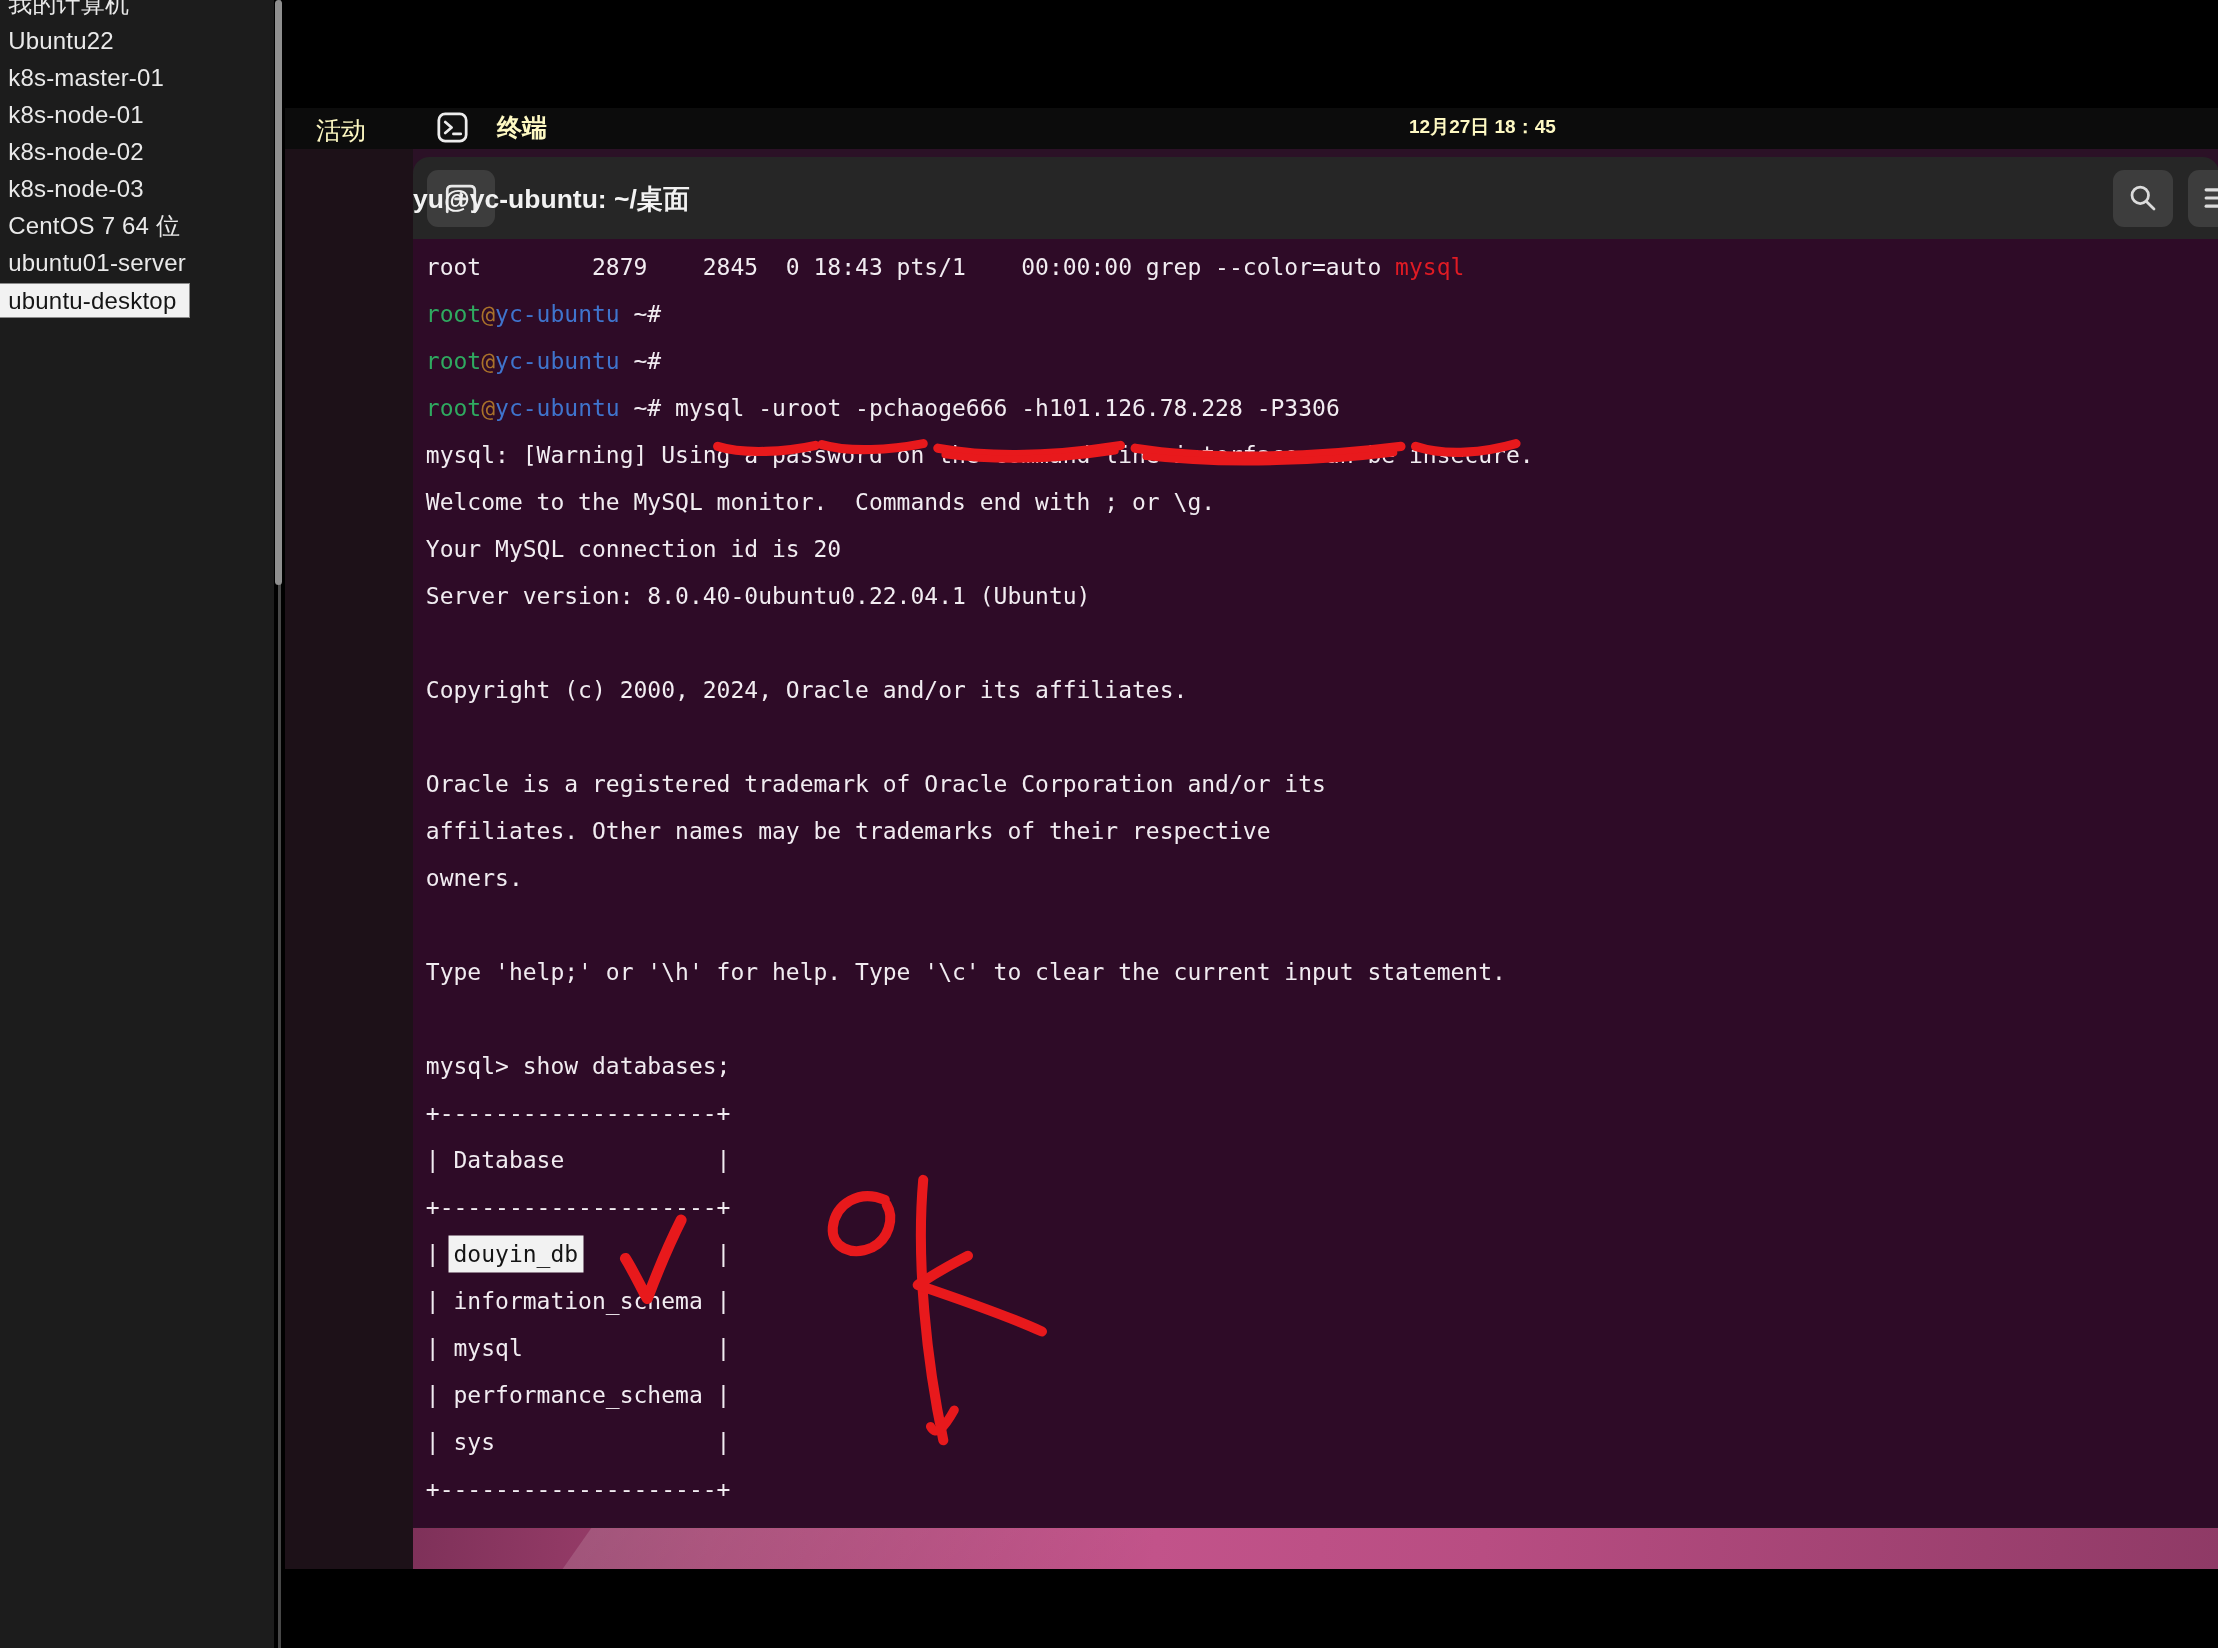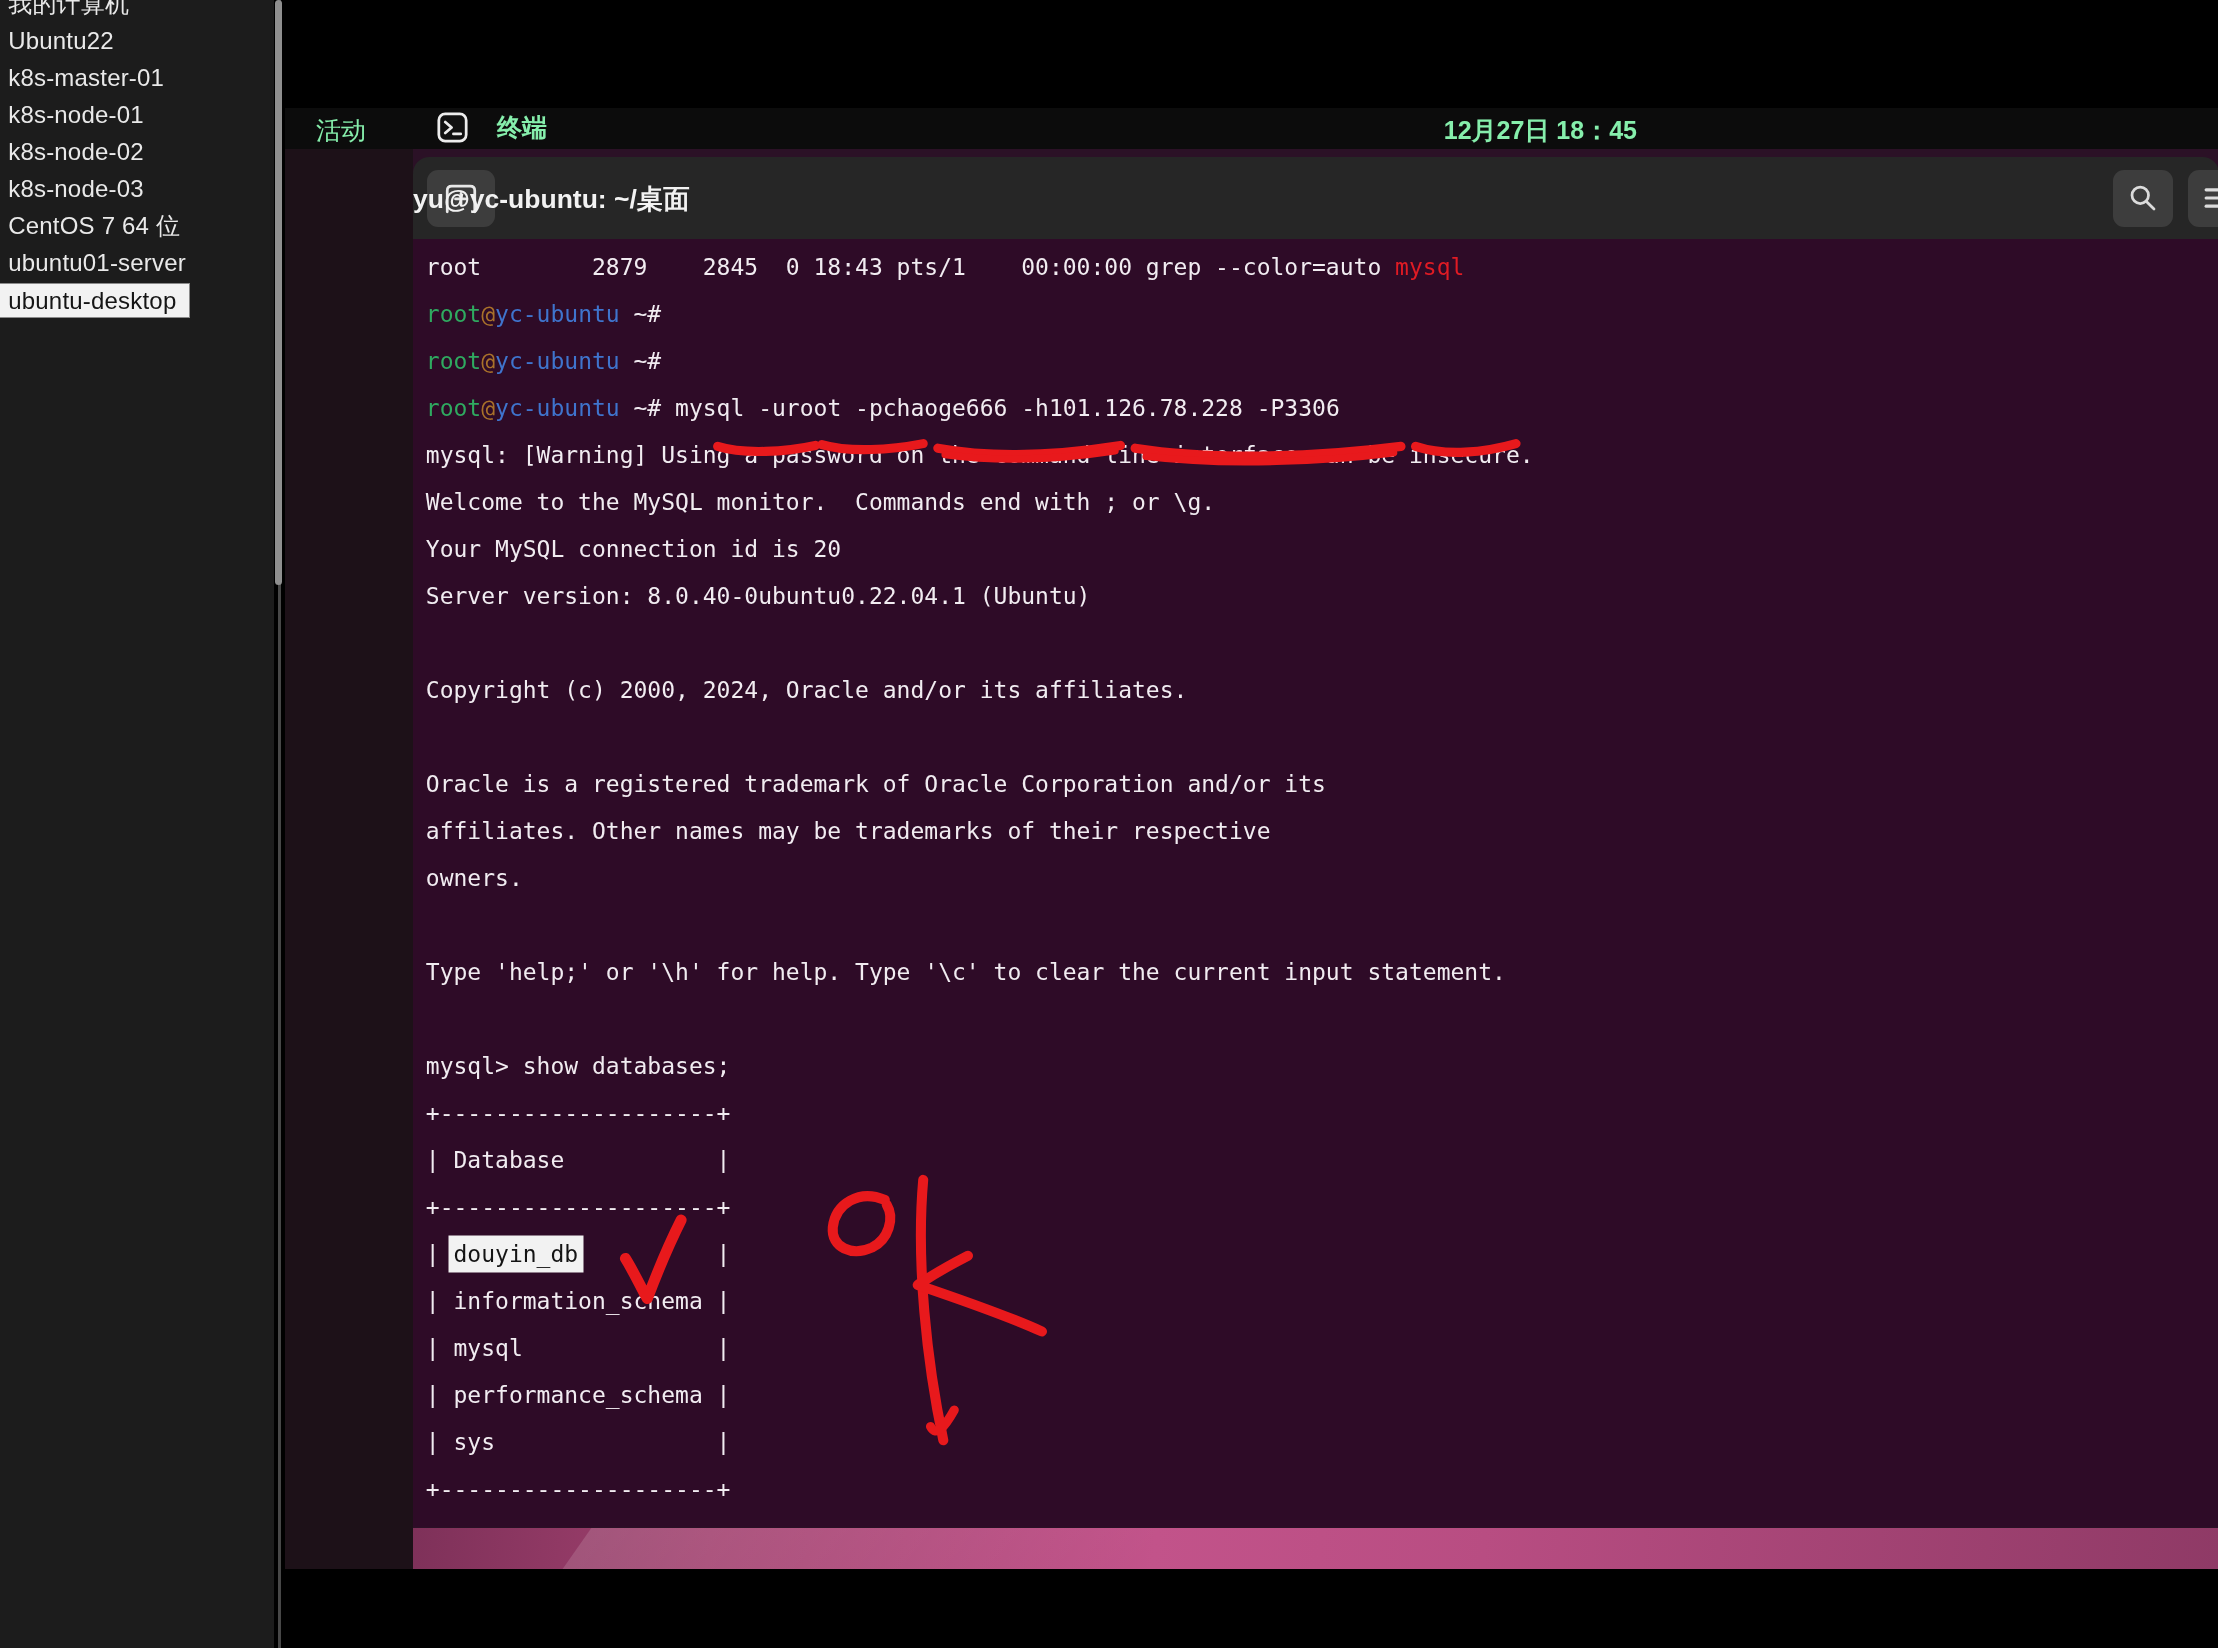--- a/index.html
+++ b/index.html
@@ -34,26 +34,26 @@
     position:absolute; left:0; top:1528px; width:1933px; height:41px; z-index:2;
     background:linear-gradient(96deg,#6f2a50 0%,#a2416f 22%,#c2538a 45%,#b84d82 62%,#8f3a66 100%);
   }
   #wallpaper-pink::after{
     content:""; position:absolute; left:292px; top:0; width:822px; height:41px;
     background:linear-gradient(100deg, rgba(255,255,255,.14), rgba(255,255,255,0) 70%);
     transform:skewX(-35deg);
   }
 
   
-  #topbar { position:absolute; left:0; top:108px; width:1933px; height:41px; background:#0c0c0c; z-index:6; color:#86efac; }
+  #topbar { position:absolute; left:0; top:108px; width:1933px; height:41px; background:#0c0c0c; z-index:6; color:#fef9c3; }
   #activities { position:absolute; left:31px; top:5.5px; font-size:25px; }
   #focused-app { position:absolute; left:152px; top:2.7px; display:flex; align-items:center; gap:29px; }
   #app-mini-icon { width:31px; height:31px; }
   #focused-app-name { font-size:25px; font-weight:bold; }
-  #clock { position:absolute; left:1124px; top:5.5px; width:228px; text-align:right; font-size:25px; font-weight:bold; }
+  #clock { position:absolute; left:1124px; top:5.5px; width:228px; text-align:left; font-size:19px; font-weight:bold; }
 
   
   #dock { position:absolute; left:0; top:149px; width:128px; height:1420px; background:#1d1118; z-index:3; }
   .dock-icon { position:absolute; left:20px; width:88px; height:88px; }
   .dock-sep { position:absolute; left:24px; top:1047px; width:80px; height:2.7px; background:#6d6d6d; border-radius:1.8px; }
 
   .icon-firefox { border-radius:50%;
     background:radial-gradient(circle at 62% 30%, #ffe14d 0%, #ffc21a 25%, #ff8a1a 52%, #f0601d 74%, #d6406a 100%); }
   .icon-firefox::after { content:""; position:absolute; left:22px; top:24px; width:46px; height:44px; border-radius:50%;
     background:radial-gradient(circle at 40% 40%, #7b5ce0, #5b3ccf 70%, #4c2fb8); }

